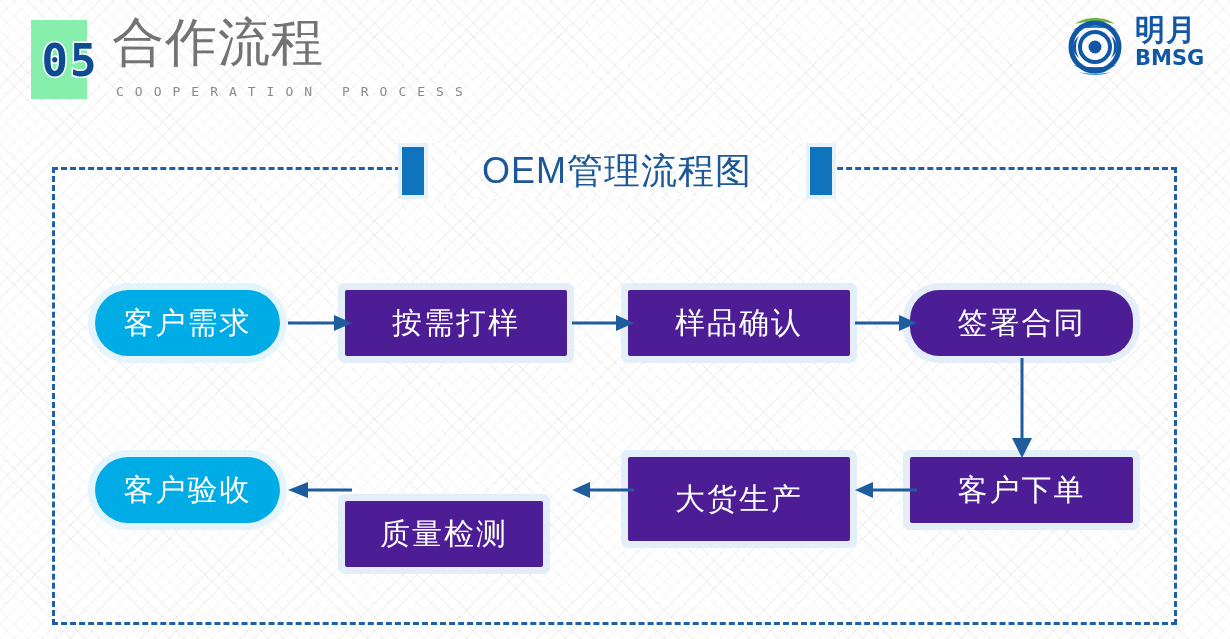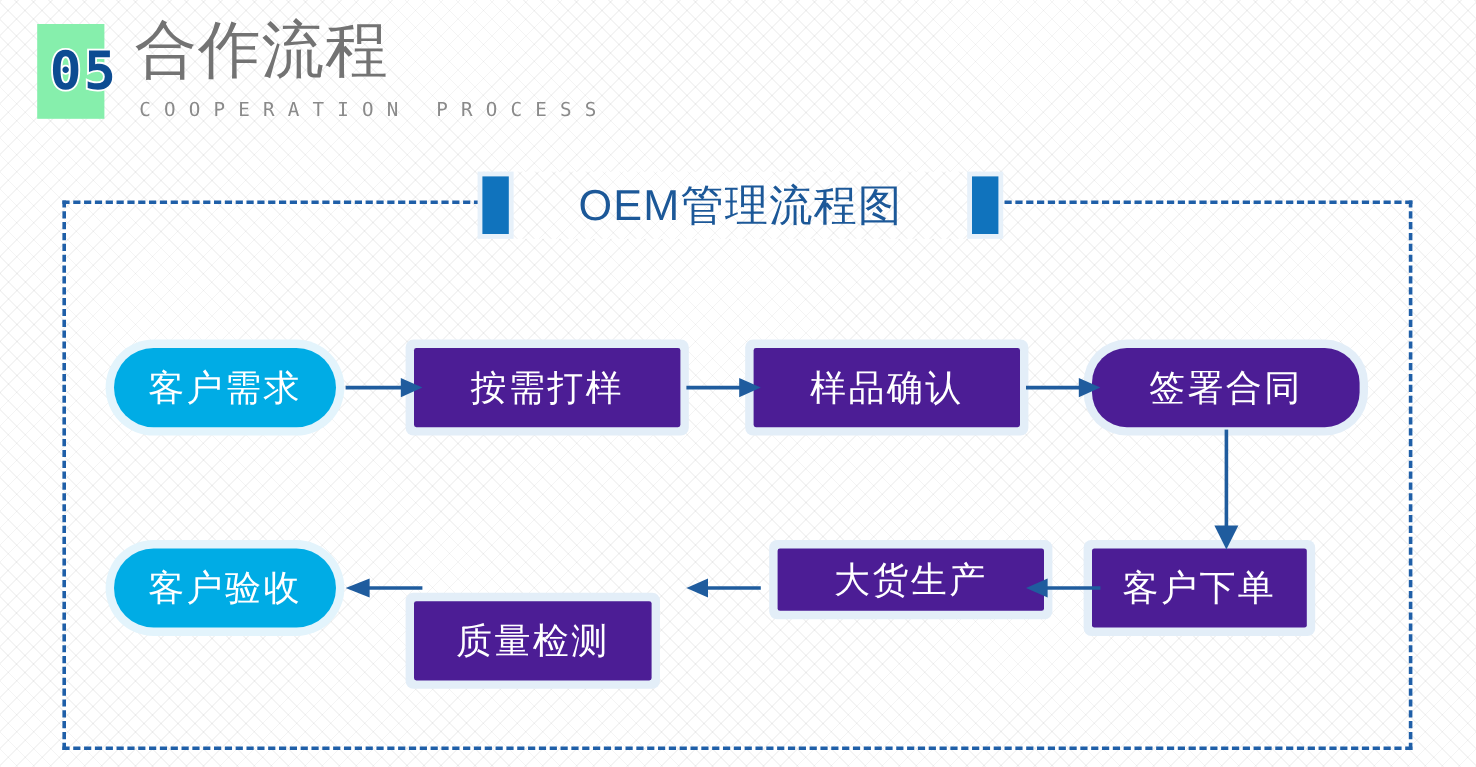--- a/index.html
+++ b/index.html
@@ -51,21 +51,21 @@
     font-size: 52px;
     line-height: 60px;
     color: #737373;
     letter-spacing: 1px;
     white-space: nowrap;
   }
   #title-en {
     position: absolute;
     left: 116px; top: 80px;
     font-family: "DejaVu Sans Mono", monospace;
-    font-size: 16px;
+    font-size: 13px;
     line-height: 24px;
     color: #8a8a8a;
     letter-spacing: 11px;
     white-space: nowrap;
   }
 
   
   #logo {
     position: absolute;
     right: 10px; top: 8px;
@@ -163,22 +163,22 @@
   }
 
   
   #n-demand   { left: 95px;  top: 290px; width: 185px; height: 66px; }
   #n-sample   { left: 345px; top: 290px; width: 222px; height: 66px; }
   #n-confirm  { left: 628px; top: 290px; width: 222px; height: 66px; }
   #n-contract { left: 910px; top: 290px; width: 223px; height: 66px; border-radius: 29px; }
   
   #n-accept   { left: 95px;  top: 457px; width: 185px; height: 66px; }
   #n-quality  { left: 345px; top: 457px; width: 198px; height: 66px; margin-top: 44px; }
-  #n-produce  { left: 648px; top: 457px; width: 222px; height: 52px; }
-  #n-order    { left: 910px; top: 457px; width: 179px; height: 66px; }
+  #n-produce  { left: 628px; top: 457px; width: 222px; height: 84px; }
+  #n-order    { left: 910px; top: 457px; width: 223px; height: 66px; }
 
   
   .conn {
     position: absolute;
     overflow: visible;
   }
   #c1 { left: 288px; top: 309px; width: 64px; height: 28px; }
   #c2 { left: 572px; top: 309px; width: 62px; height: 28px; }
   #c3 { left: 855px; top: 309px; width: 62px; height: 28px; }
   #c-down { left: 1000px; top: 358px; width: 44px; height: 100px; }
@@ -191,20 +191,37 @@
 
 <div id="header">
 
   <div id="num-badge">
     <div class="num">05</div>
   </div>
 
   <div id="title-cn">合作流程</div>
   <div id="title-en">COOPERATION PROCESS</div>
 
+  <div id="logo">
+    <svg class="mark" viewBox="0 0 72 72">
+      <path d="M16 14 C26 6, 46 6, 56 14 C47 11, 25 11, 16 14 Z" fill="#6cb33f"></path>
+      <path d="M13 20 C25 14, 47 14, 59 20 C47 17, 25 17, 13 20 Z" fill="#0f7fc4"></path>
+      <circle cx="36" cy="37" r="24" fill="none" stroke="#1257a6" stroke-width="5"></circle>
+      <circle cx="36" cy="37" r="15" fill="none" stroke="#1257a6" stroke-width="4"></circle>
+      <circle cx="36" cy="37" r="6.5" fill="#1257a6"></circle>
+      <path d="M20 26 C12 32, 12 42, 20 48 C16 42, 16 32, 20 26 Z" fill="#1257a6"></path>
+      <path d="M52 26 C60 32, 60 42, 52 48 C56 42, 56 32, 52 26 Z" fill="#1257a6"></path>
+      <path d="M14 55 C26 61, 46 61, 58 55 C46 58, 26 58, 14 55 Z" fill="#1257a6"></path>
+      <path d="M20 62 C28 66, 44 66, 52 62 C44 64, 28 64, 20 62 Z" fill="#2f94d6"></path>
+    </svg>
+    <div class="wordmark">
+      <div class="cn">明月</div>
+      <div class="en">BMSG</div>
+    </div>
+  </div>
 </div>
 
 <div id="panel"></div>
 
 <div id="panel-heading">
   <span class="head-bar"></span>
   <span id="panel-heading-text">OEM管理流程图</span>
   <span class="head-bar"></span>
 </div>
 

